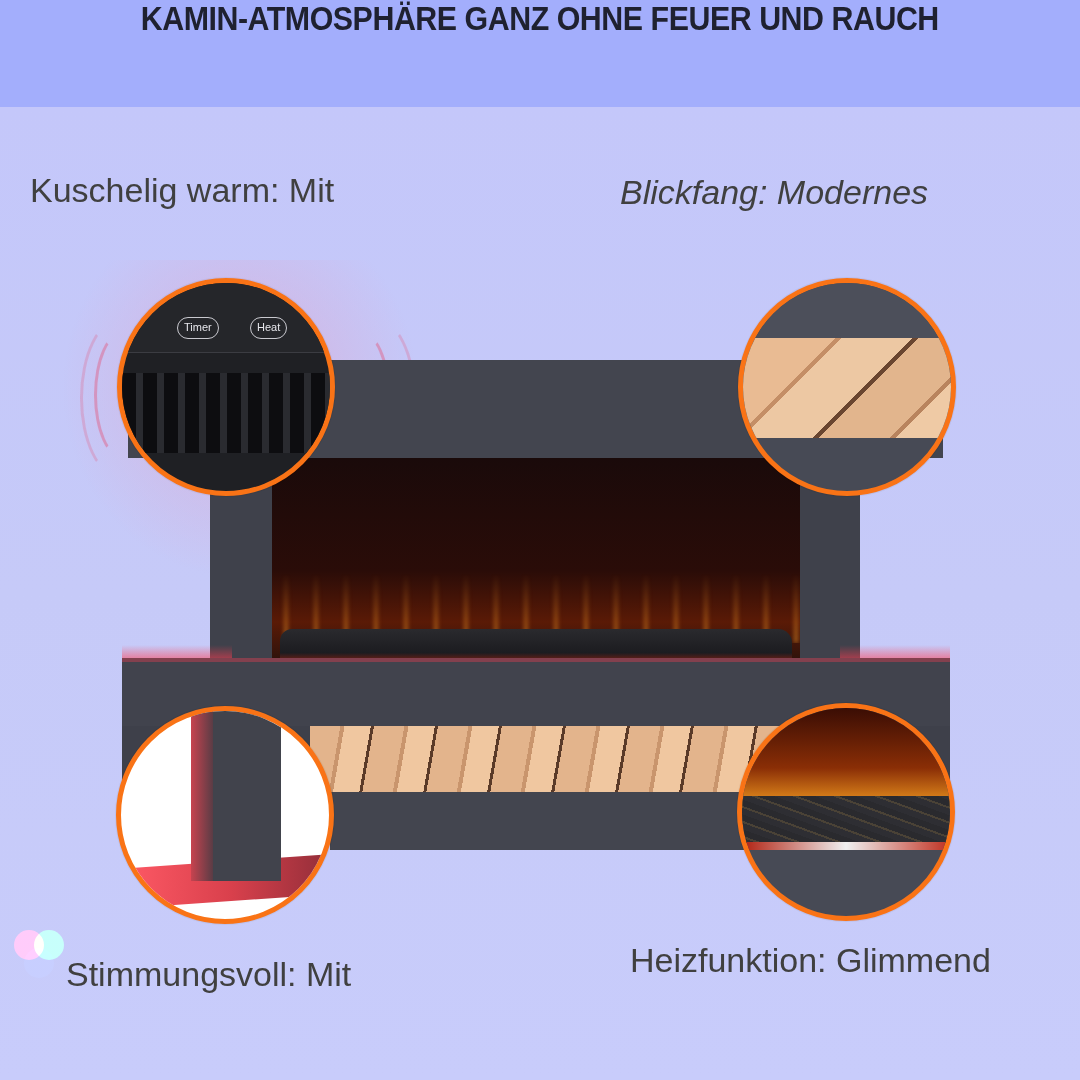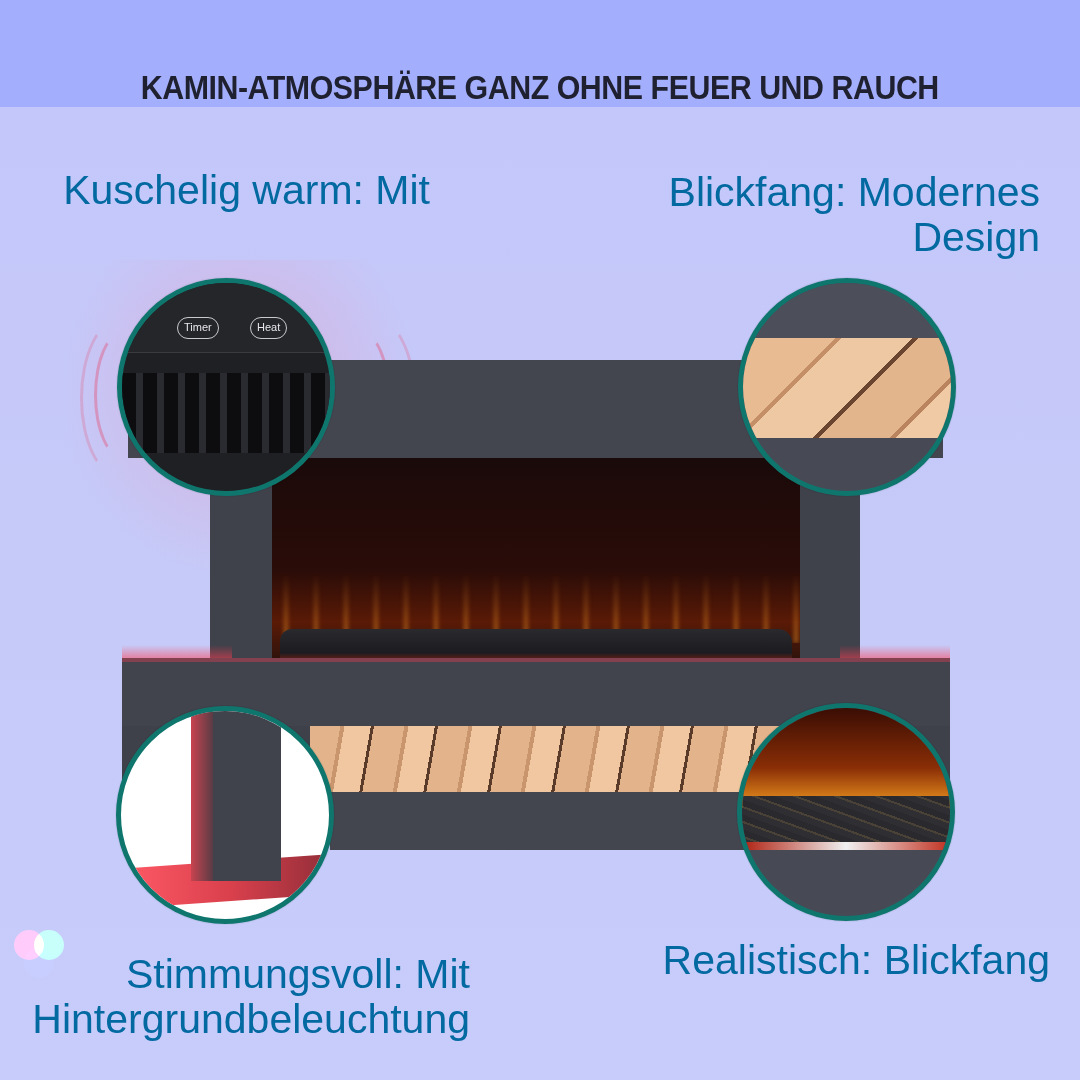--- a/index.html
+++ b/index.html
@@ -6,37 +6,37 @@
   html, body { width: 1080px; height: 1080px; overflow: hidden; }
   body {
     position: relative;
     font-family: "Liberation Sans", "DejaVu Sans", sans-serif;
     background: #c8ccfb;
     color: #1c1d24;
   }
   .banner {
     position: absolute; left: 0; top: 0; width: 1080px; height: 107px;
     background: #a3aefc;
-    display: flex; align-items: flex-end; justify-content: center;
+    display: flex; align-items: flex-start; justify-content: center;
   }
   .banner h1 {
     font-family: "Liberation Sans", sans-serif;
     font-weight: 700; font-size: 33px; letter-spacing: -0.5px;
     color: #1f2130; transform: scaleX(0.92);
   }
   .stage {
     position: absolute; left: 0; top: 107px; width: 1080px; height: 973px;
     background: linear-gradient(180deg, #c4c7fa 0%, #c6caf8 50%, #c8ccfb 100%);
   }
   .caption {
-    position: absolute; font-size: 41px; line-height: 45px; color: #0369a1;
-    text-align: right; font-weight: 400;
+    position: absolute; font-size: 34px; line-height: 45px; color: #404040;
+    text-align: left; font-weight: 400;
   }
   .cap-heat { left: 30px; top: 168px; width: 400px; }
-  .cap-design { left: 640px; top: 170px; width: 400px; }
+  .cap-design { left: 620px; top: 170px; width: 400px; font-style: italic; }
   .cap-light { left: 10px; top: 952px; width: 460px; }
   .cap-logs { left: 630px; top: 938px; width: 420px; }
 
   
   .glow-red {
     position: absolute; left: 60px; top: 260px; width: 360px; height: 320px;
     background: radial-gradient(ellipse at 50% 40%, rgba(255,120,150,0.35) 0%, rgba(255,120,150,0.12) 40%, rgba(200,204,251,0) 70%);
   }
   .fp-top {
     position: absolute; left: 128px; top: 360px; width: 815px; height: 98px;
@@ -89,21 +89,21 @@
       repeating-linear-gradient(100deg, #e3b48c 0 30px, #c9956d 30px 34px, #f0c7a0 34px 60px, #5a3a28 60px 63px);
   }
   .fp-bottom {
     position: absolute; left: 330px; top: 792px; width: 480px; height: 58px;
     background: #43454f;
   }
 
   
   .circle {
     position: absolute; width: 218px; height: 218px; border-radius: 50%;
-    border: 5px solid #0f766e; overflow: hidden;
+    border: 5px solid #f97316; overflow: hidden;
     box-shadow: 0 0 0 1px rgba(0,0,0,0.05);
   }
   .c-heat { left: 117px; top: 278px; background: #1f2024; }
   .c-design { left: 738px; top: 278px; background: #474a55; }
   .c-light { left: 116px; top: 706px; background: #ffffff; }
   .c-logs { left: 737px; top: 703px; background: #474a55; }
 
   .heat-panel {
     position: absolute; left: 0; top: 0; width: 100%; height: 70px;
     background: #25262a; border-bottom: 1px solid #3b3c42;
@@ -191,28 +191,26 @@
   <div class="fp-wood-shelf"></div>
   <div class="wood-stack"></div>
   <div class="fp-bottom"></div>
 </div>
 
 <div class="caption cap-heat">
   <div>Kuschelig warm: Mit</div>
 </div>
 <div class="caption cap-design">
   <div>Blickfang: Modernes</div>
-  <div>Design</div>
 </div>
 <div class="caption cap-light">
   <div style="padding-left:56px">Stimmungsvoll: Mit</div>
-  <div>Hintergrundbeleuchtung</div>
 </div>
 <div class="caption cap-logs">
-  <div>Realistisch: Blickfang</div>
+  <div>Heizfunktion: Glimmend</div>
 </div>
 
 <div class="rgb-icon">
   <span class="rgb-r"></span>
     <span class="rgb-g"></span>
     <span class="rgb-b"></span>
 </div>
 
 <div class="circle c-heat">
   <div class="heat-panel">

